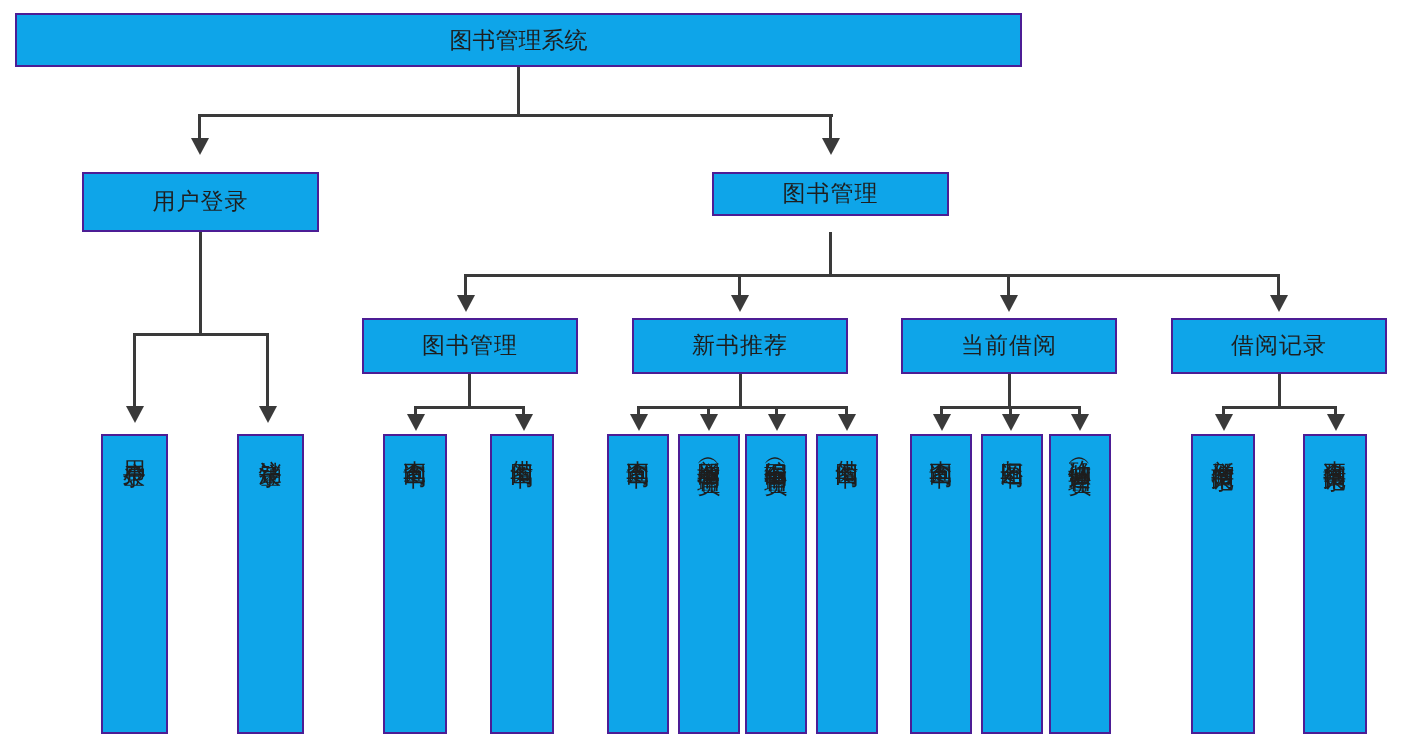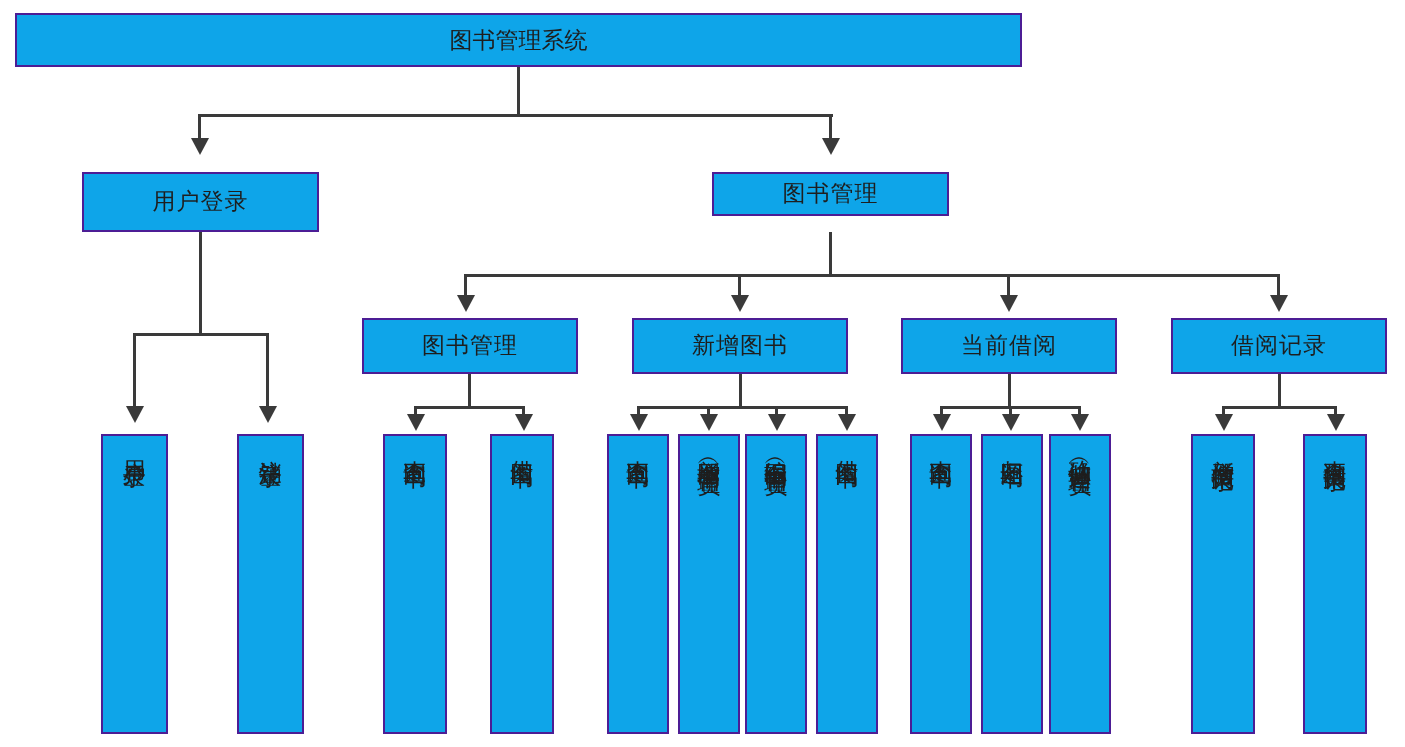--- a/index.html
+++ b/index.html
@@ -109,21 +109,21 @@
   <div class="arrow" style="left:731px;top:295px;"></div>
   <div class="line vline" style="left:1007px;top:274px;width:3px;height:24px;"></div>
   <div class="arrow" style="left:1000px;top:295px;"></div>
   <div class="line vline" style="left:1277px;top:274px;width:3px;height:24px;"></div>
   <div class="arrow" style="left:1270px;top:295px;"></div>
 
   <div class="node horiz" style="left:362px;top:318px;width:216px;height:56px;">
     <span>图书管理</span>
   </div>
   <div class="node horiz" style="left:632px;top:318px;width:216px;height:56px;">
-    <span>新增图书</span>
+    <span>新书推荐</span>
   </div>
   <div class="node horiz" style="left:901px;top:318px;width:216px;height:56px;">
     <span>当前借阅</span>
   </div>
   <div class="node horiz" style="left:1171px;top:318px;width:216px;height:56px;">
     <span>借阅记录</span>
   </div>
 
   <div class="line vline" style="left:468px;top:374px;width:3px;height:35px;"></div>
   <div class="line hline" style="left:414px;top:406px;width:111px;height:3px;"></div>

